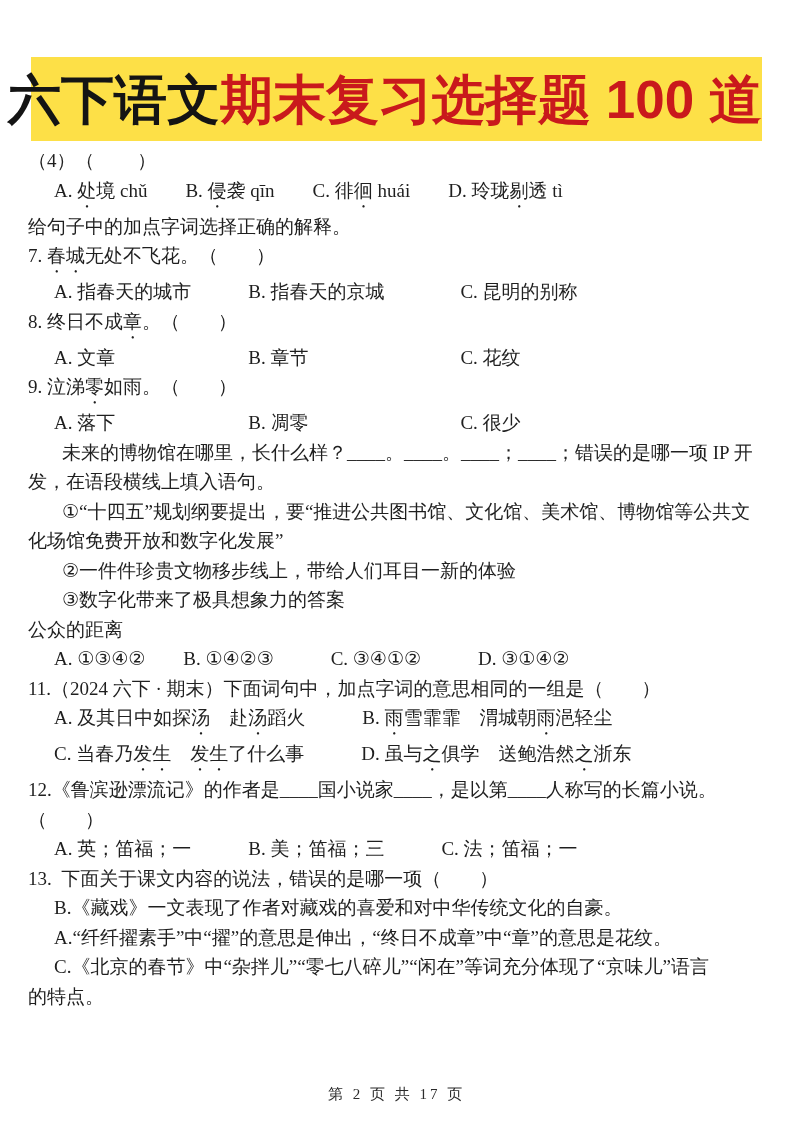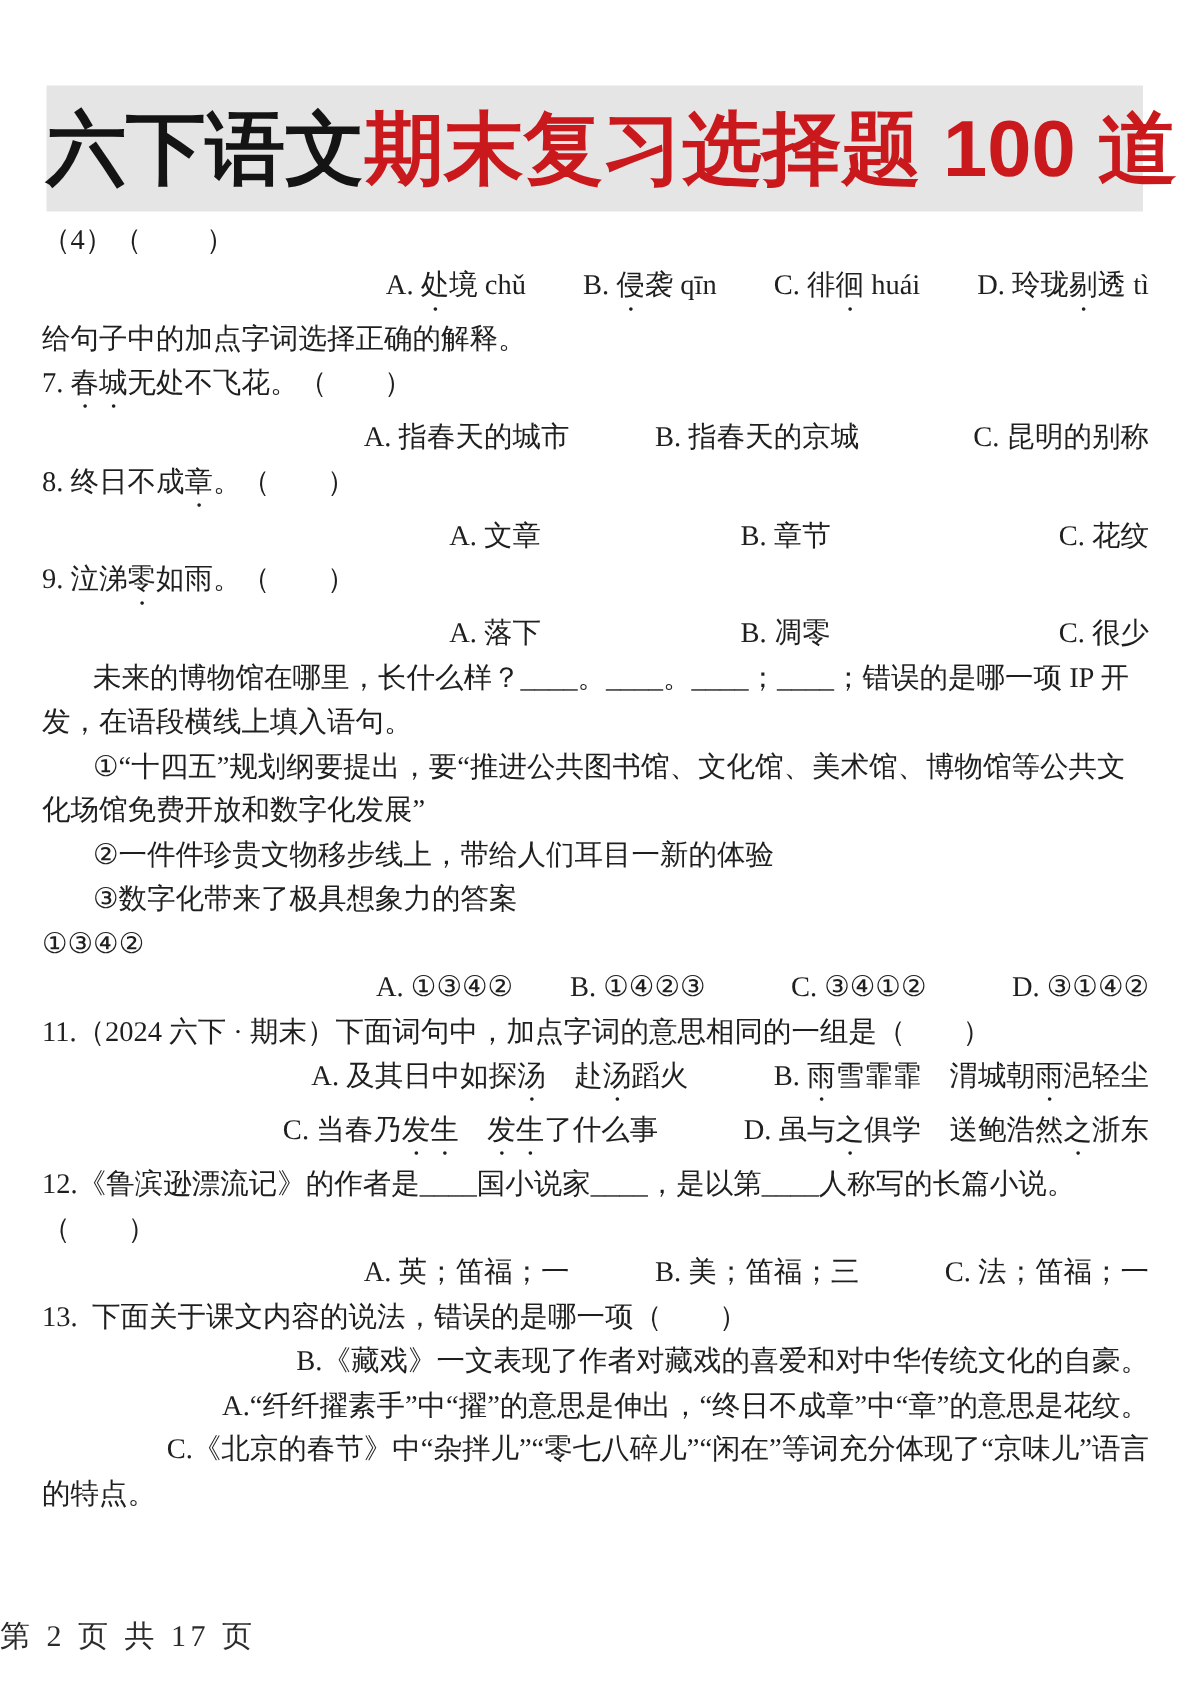--- a/index.html
+++ b/index.html
@@ -15,24 +15,24 @@
     overflow: hidden;
     font-family: "Liberation Serif", "DejaVu Serif", "DejaVu Sans", serif;
     color: #1f1f1f;
   }
   .banner {
     position: absolute;
     left: 31px;
     top: 57px;
     width: 731px;
     height: 84px;
-    background: #e5e5e5;
+    background: #fde047;
     display: flex;
     align-items: center;
-    justify-content: space-between;
+    justify-content: flex-end;
     white-space: nowrap;
   }
   .banner .t-black, .banner .t-red {
     font-family: "Liberation Sans", "DejaVu Sans", sans-serif;
     font-weight: 900;
     font-size: 53px;
     letter-spacing: 0px;
     line-height: 1;
   }
   .banner .t-black { color: #141414; }
@@ -44,34 +44,35 @@
     width: 738px;
   }
   .line {
     margin: 0;
     padding: 0;
     font-size: 19px;
     line-height: 29.5px;
     white-space: pre-wrap;
     color: #1f1f1f;
   }
-  .line.ind1 { padding-left: 26px; text-align: right; }
+  .line.ind1 { padding-left: 26px; }
   .line.ind2 { padding-left: 34px; }
   .dot {
     -webkit-text-emphasis: filled dot #1f1f1f;
     -webkit-text-emphasis-position: under right;
     text-emphasis: filled dot #1f1f1f;
     text-emphasis-position: under right;
   }
   .footer {
     position: absolute;
     left: 0;
     bottom: 18px;
     width: 100%;
-    font-size: 20px;
+    text-align: center;
+    font-size: 15px;
     letter-spacing: 3px;
     color: #2b2b2b;
   }
 </style>
 </head>
 <body>
 
 <div class="page">
 
   <div class="banner">
@@ -88,21 +89,21 @@
       <p class="line">8. 终日不成<span class="dot">章</span>。（　　）</p>
       <p class="line ind1">A. 文章　　　　　　　B. 章节　　　　　　　　C. 花纹</p>
       <p class="line">9. 泣涕<span class="dot">零</span>如雨。（　　）</p>
       <p class="line ind1">A. 落下　　　　　　　B. 凋零　　　　　　　　C. 很少</p>
       <p class="line ind2">未来的博物馆在哪里，长什么样？____。____。____；____；错误的是哪一项 IP 开</p>
       <p class="line">发，在语段横线上填入语句。</p>
       <p class="line ind2">①“十四五”规划纲要提出，要“推进公共图书馆、文化馆、美术馆、博物馆等公共文</p>
       <p class="line">化场馆免费开放和数字化发展”</p>
       <p class="line ind2">②一件件珍贵文物移步线上，带给人们耳目一新的体验</p>
       <p class="line ind2">③数字化带来了极具想象力的答案</p>
-      <p class="line">①③④②</p>
+      <p class="line">公众的距离</p>
       <p class="line ind1">A. ①③④②　　B. ①④②③　　　C. ③④①②　　　D. ③①④②</p>
       <p class="line">11.（2024 六下 · 期末）下面词句中，加点字词的意思相同的一组是（　　）</p>
       <p class="line ind1">A. 及其日中如探<span class="dot">汤</span>　赴<span class="dot">汤</span>蹈火　　　B. <span class="dot">雨</span>雪霏霏　渭城朝<span class="dot">雨</span>浥轻尘</p>
       <p class="line ind1">C. 当春乃<span class="dot">发</span><span class="dot">生</span>　<span class="dot">发</span><span class="dot">生</span>了什么事　　　D. 虽与<span class="dot">之</span>俱学　送鲍浩然<span class="dot">之</span>浙东</p>
       <p class="line">12.《鲁滨逊漂流记》的作者是____国小说家____，是以第____人称写的长篇小说。（　　）</p>
       <p class="line ind1">A. 英；笛福；一　　　B. 美；笛福；三　　　C. 法；笛福；一</p>
       <p class="line">13.  下面关于课文内容的说法，错误的是哪一项（　　）</p>
       <p class="line ind1">B.《藏戏》一文表现了作者对藏戏的喜爱和对中华传统文化的自豪。</p>
       <p class="line ind1">A.“纤纤擢素手”中“擢”的意思是伸出，“终日不成章”中“章”的意思是花纹。</p>
       <p class="line ind1">C.《北京的春节》中“杂拌儿”“零七八碎儿”“闲在”等词充分体现了“京味儿”语言</p>

